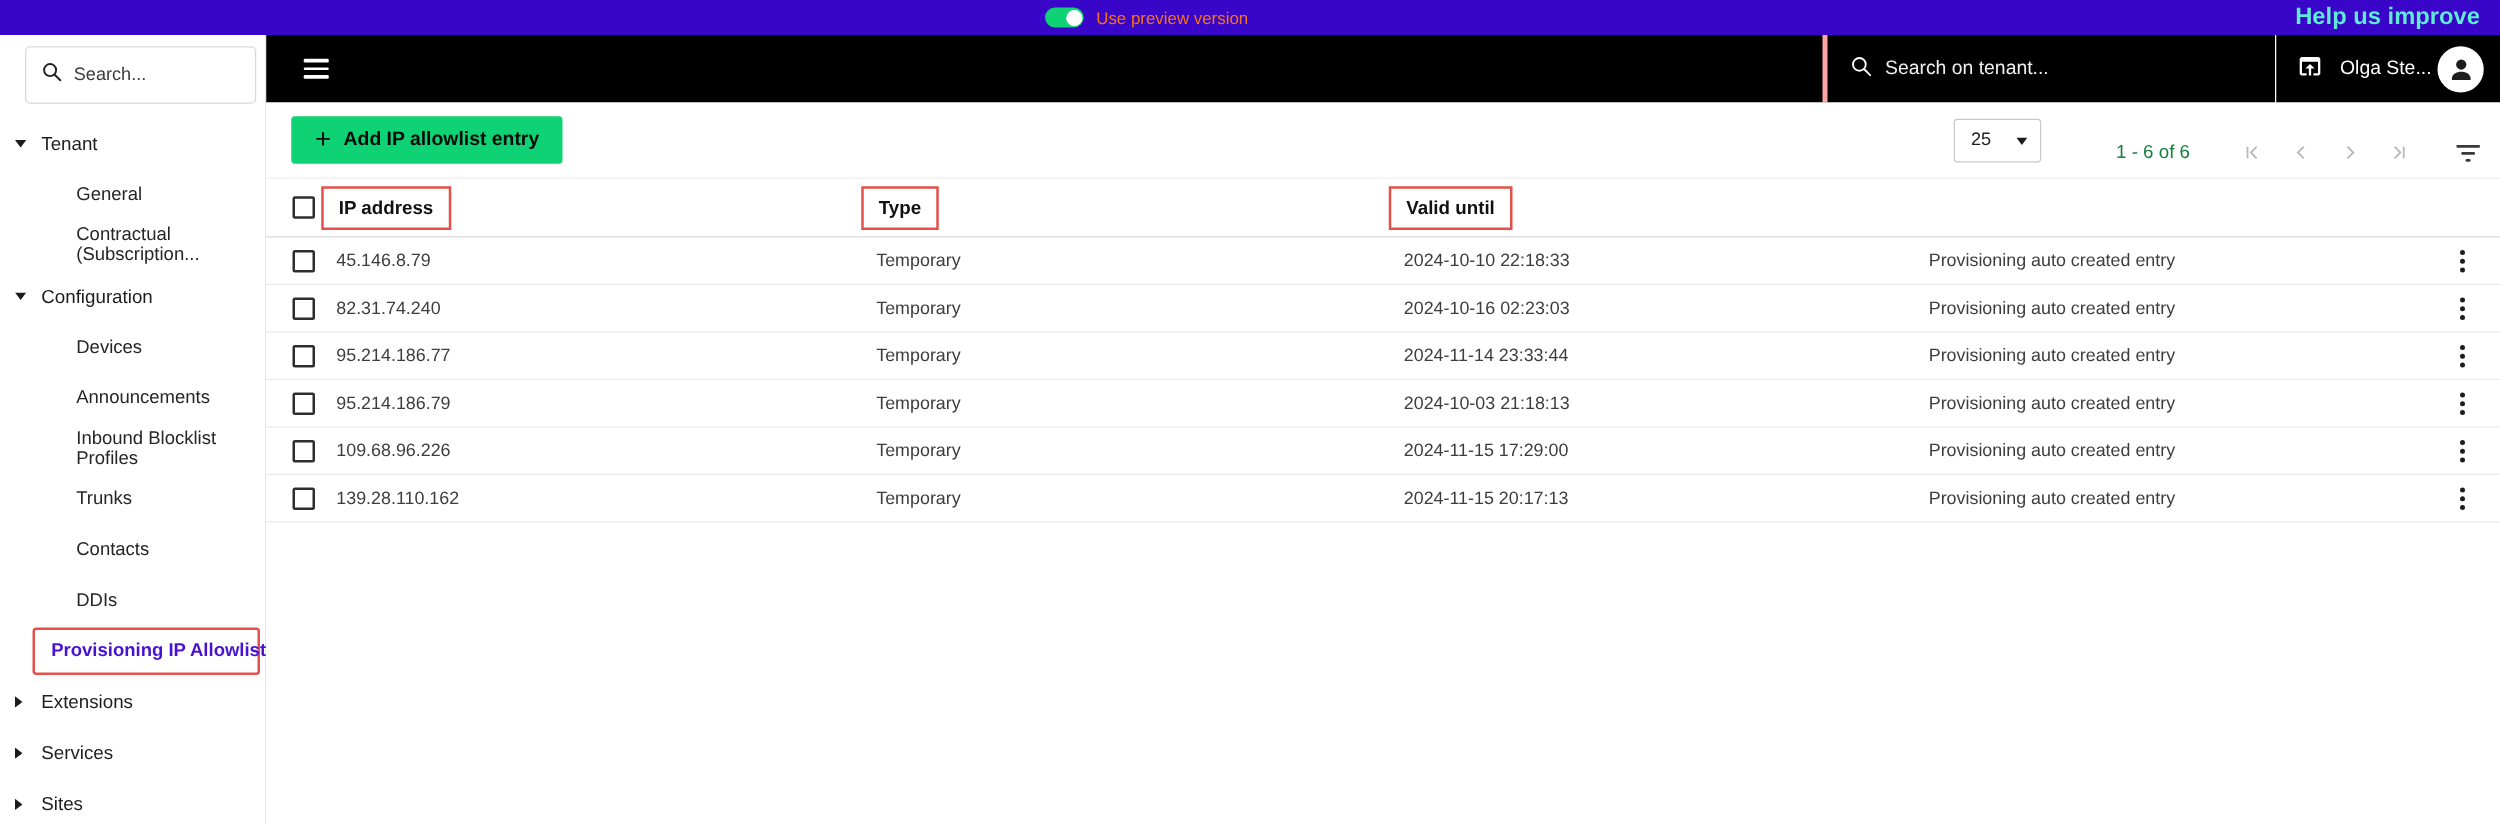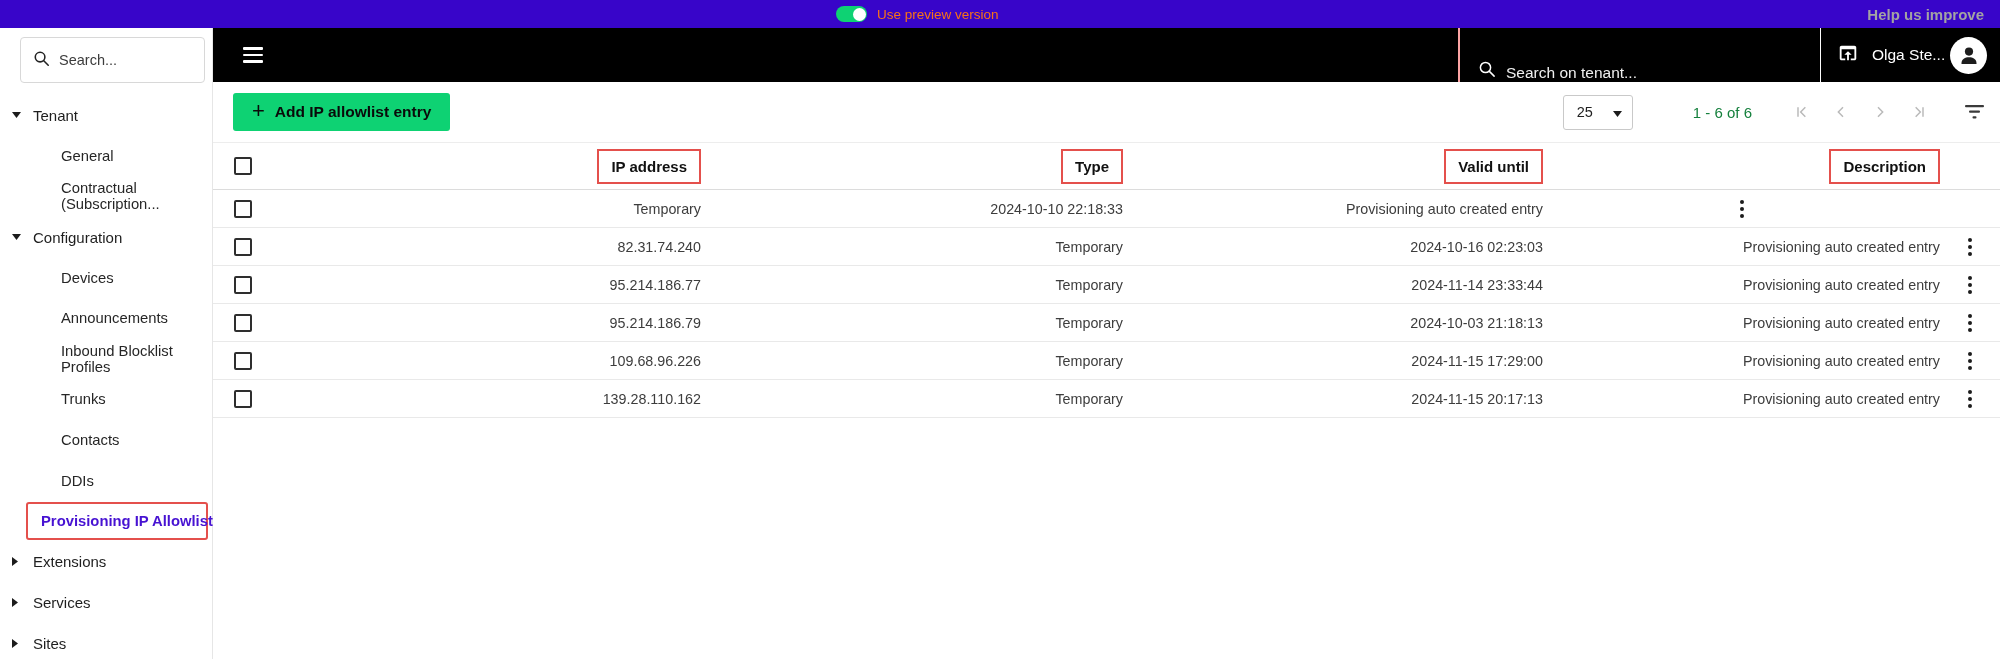--- a/index.html
+++ b/index.html
@@ -9,21 +9,21 @@
   
   .topbar { position:relative; width:100%; height:28px; background:#3805C9;
             display:flex; align-items:center; }
   .preview-group { position:absolute; left:836px; top:0; height:28px;
                    display:flex; align-items:center; gap:10px; }
   .toggle { width:31px; height:16px; border-radius:9px; background:#0ED273; position:relative; }
   .toggle .knob { position:absolute; right:1.5px; top:1.5px; width:13px; height:13px;
                   border-radius:50%; background:#fff; }
   .preview-label { color:#f97316; font-size:13.5px; }
   .help-link { position:absolute; right:16px; top:0; height:28px; display:flex;
-               align-items:center; color:#a3a3a3; font-size:15px; font-weight:700; cursor:pointer; }
+               align-items:center; color:#5eead4; font-size:19px; font-weight:700; cursor:pointer; }
 
   
   .app { display:flex; width:100%; height:631px; }
 
   
   .sidebar { width:213px; height:100%; background:#fff; border-right:1px solid #e6e6e6;
              flex:none; }
   .side-search { margin:9px 8px 12px 20px; width:185px; height:46px;
                  border:1px solid #d8d8d8; border-radius:4px; display:flex;
                  align-items:center; padding:0 10px 0 12px; color:#333; }
@@ -45,53 +45,53 @@
   
   .main { flex:1; display:flex; flex-direction:column; }
 
   
   .appbar { height:54px; background:#000; display:flex; align-items:center; color:#fff; }
   .hamburger { margin-left:30px; width:20px; display:flex; flex-direction:column; gap:4px; cursor:pointer; }
   .hamburger i { display:block; height:2.5px; background:#fff; border-radius:1px; }
   .appbar-title { margin-left:35px; font-size:24.5px; font-weight:500; white-space:nowrap; }
   .appbar-title .code { color:#0ED273; margin:0 6px 0 8px; }
   .appbar-spacer { flex:1; }
-  .appbar-search { border-left:2px solid #fca5a5; height:54px; width:362px; display:flex;
-                   align-items:flex-end; padding-left:18px; flex:none;margin-left:40px; }
+  .appbar-search { border-left:4px solid #fca5a5; height:54px; width:362px; display:flex;
+                   align-items:center; padding-left:18px; flex:none;margin-left:40px; }
   .appbar-search input { background:transparent; border:none; outline:none; color:#fff;
                          font-size:15.5px; margin-left:10px; width:280px;
                          font-family:"Liberation Sans","DejaVu Sans",sans-serif; }
   .appbar-search input::placeholder { color:#f0f0f0; opacity:1; }
   .user-area { border-left:1px solid #fdfdfd; height:54px; flex:none; width:180px;
                display:flex; align-items:center; padding:0 13px 0 16px; }
   .user-name { font-size:15.5px; margin-left:13px; white-space:nowrap; }
   .avatar { margin-left:auto; width:37px; height:37px; border-radius:50%; background:#fff;
             display:flex; align-items:center; justify-content:center; cursor:pointer; }
 
   
   .content { flex:1; background:#fff; }
   .toolbar { height:60px; display:flex; align-items:center; padding:0 16px 0 20px; }
   .add-btn { height:38px; background:#0ED273; border:none; border-radius:3px;
              display:flex; align-items:center; gap:10px; padding:0 19px;
              font-size:15.5px; font-weight:700; color:#0a0a0a; cursor:pointer;
              font-family:"Liberation Sans","DejaVu Sans",sans-serif; }
   .add-btn .plus { font-size:22px; font-weight:400; line-height:1; margin-top:-2px; }
-  .toolbar-right { margin-left:auto; display:flex; align-items:center; }
+  .toolbar-right { margin-left:auto; display:flex; align-items:flex-end; }
   .page-size { width:70px; height:35px; border:1px solid #c9c9c9; border-radius:3px;
                display:flex; align-items:center; padding:0 10px 0 13px; cursor:pointer;
                font-size:14.5px; color:#222; }
   .page-size .caret { margin-left:auto; }
   .range-label { margin-left:60px; font-size:15px; color:#15803d; }
   .pager { display:flex; align-items:center; gap:23px; margin-left:42px; color:#b9b9b9; }
   .pager span { display:flex; cursor:default; }
   .filter-btn { margin-left:38px; display:flex; cursor:pointer; color:#3a3a3a; }
 
   
   .grid-row { display:grid; grid-template-columns:56px 432px 422px 420px 1fr 60px;
-              align-items:center;text-align:right; }
+              align-items:center; }
   .thead { height:48px; border-top:1px solid #ededed; border-bottom:1px solid #dcdcdc; }
   .thead .hdr { font-size:15px; font-weight:700; color:#111; }
   .ann { display:inline-block; border:2px solid #E4504C; padding:7px 12px; margin-left:-12px;
          white-space:nowrap; }
   .checkbox { width:18px; height:18px; border:2px solid #2e2e2e; border-radius:2px;
               background:#fff; margin-left:21px; cursor:pointer; }
   .trow { height:38px; border-bottom:1px solid #e9e9e9; font-size:14.3px; color:#3d3d3d; }
   .trow .cell { white-space:nowrap; overflow:hidden; }
   .kebab { justify-self:center; display:flex; flex-direction:column; gap:3px;
            padding:4px 6px; cursor:pointer; }
@@ -278,28 +278,28 @@
       </div>
 
       <div>
         <div class="grid-row thead">
           <div>
               <div class="checkbox"></div>
             </div>
           <div class="hdr"><span class="ann"><span>IP address</span></span></div>
           <div class="hdr"><span class="ann"><span>Type</span></span></div>
           <div class="hdr"><span class="ann"><span>Valid until</span></span></div>
-          <div class="hdr"><span class="ann"><span>Description</span></span></div>
           <div></div>
         </div>
 
         <div class="grid-row trow">
           <div>
               <div class="checkbox"></div>
             </div>
+          <div class="cell">45.146.8.79</div>
           <div class="cell">Temporary</div>
           <div class="cell">2024-10-10 22:18:33</div>
           <div class="cell">Provisioning auto created entry</div>
           <div class="kebab">
               <i></i>
               <i></i>
               <i></i>
             </div>
         </div>
         <div class="grid-row trow">

